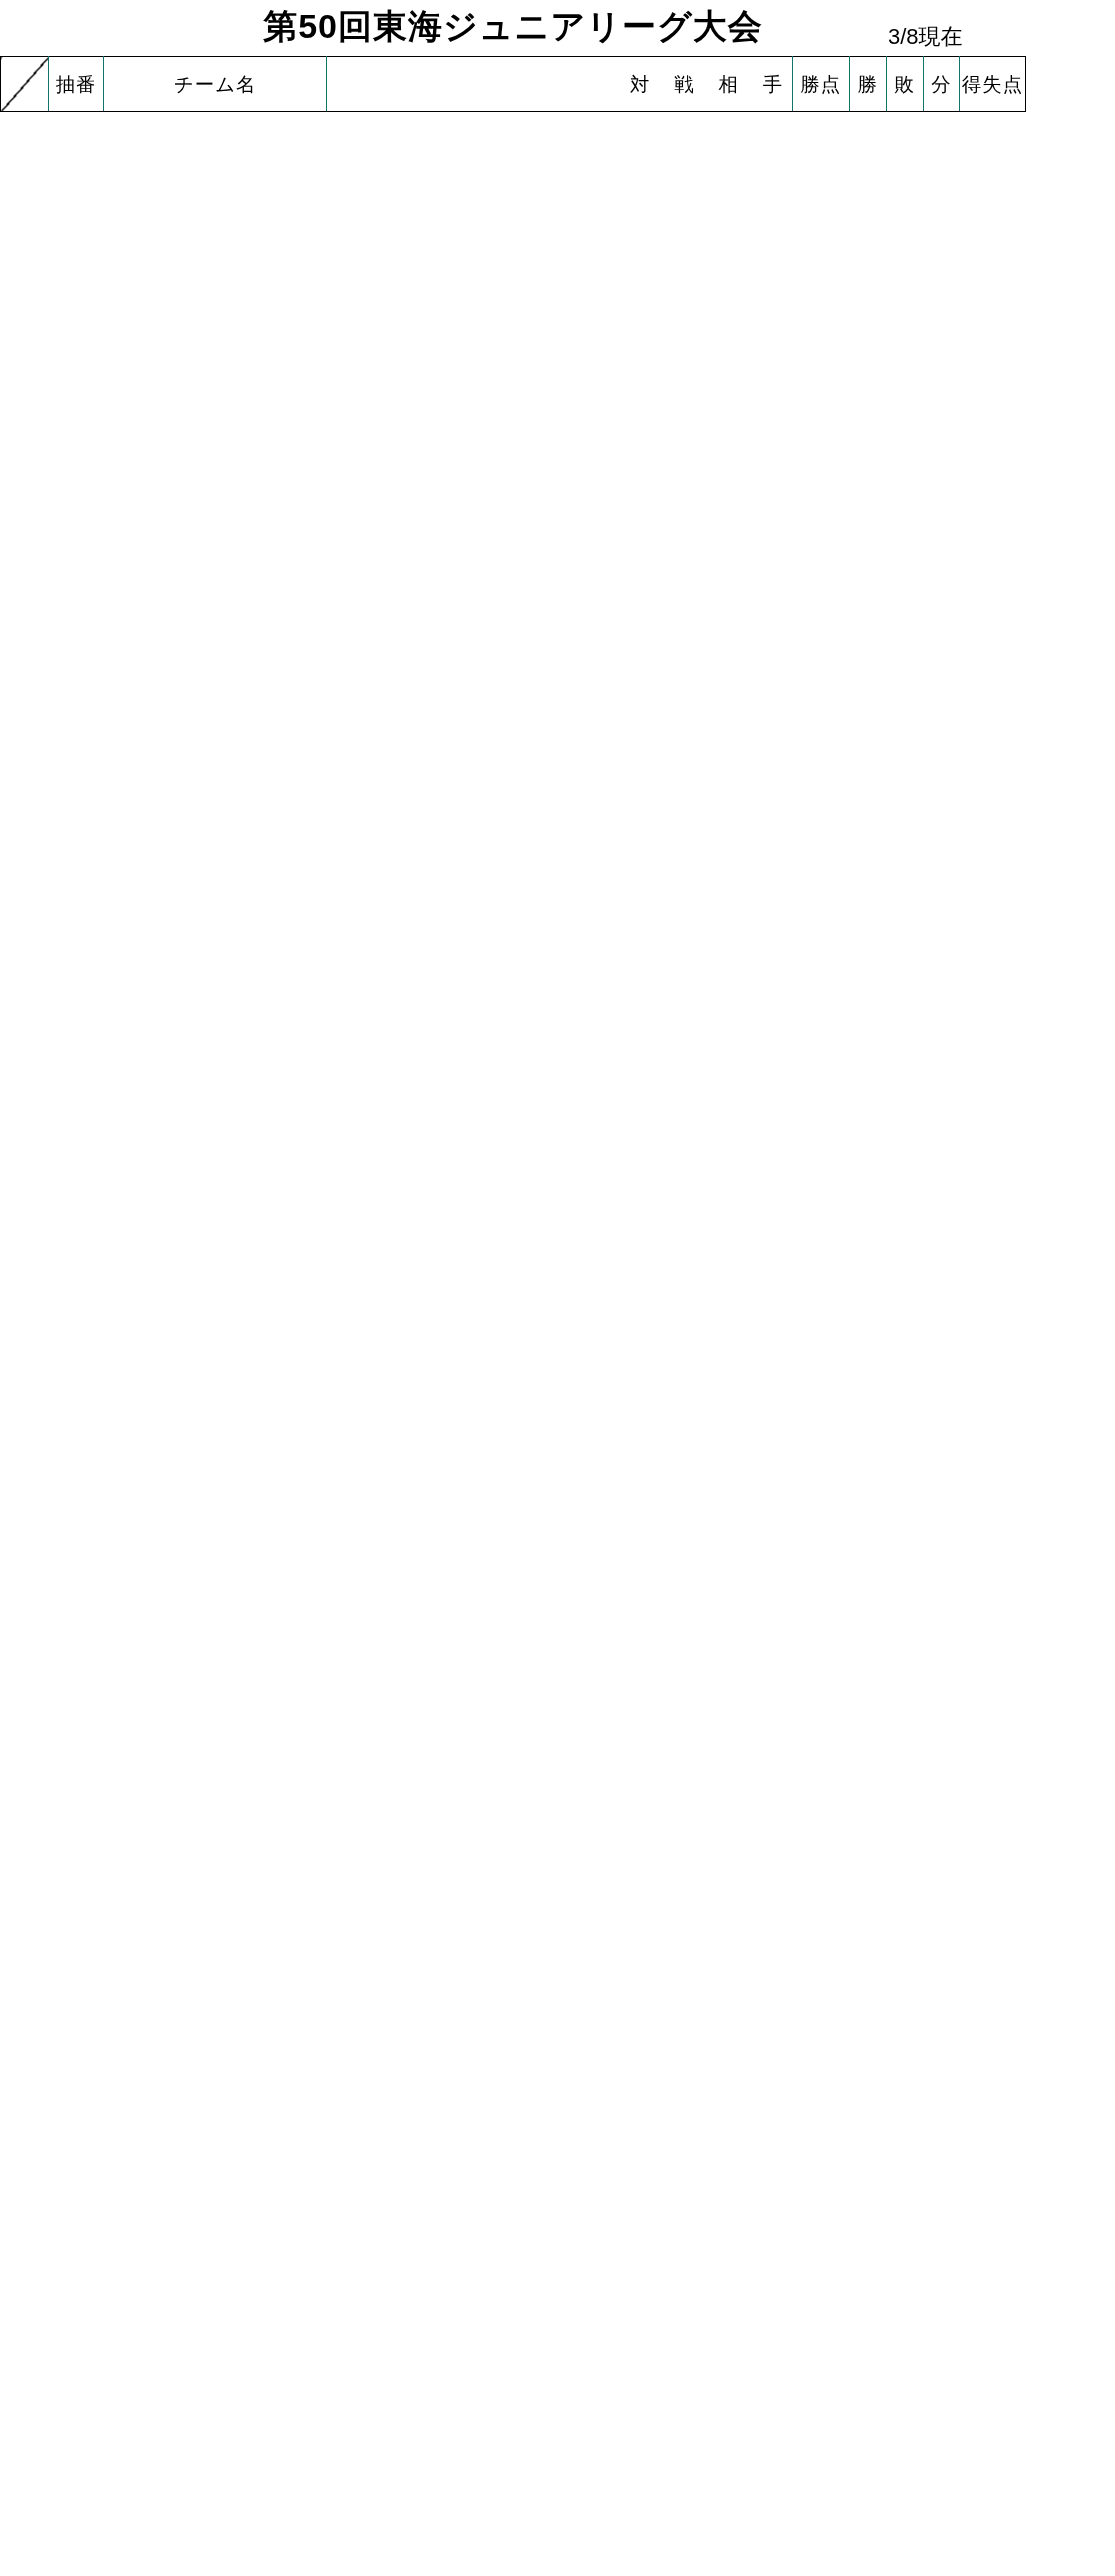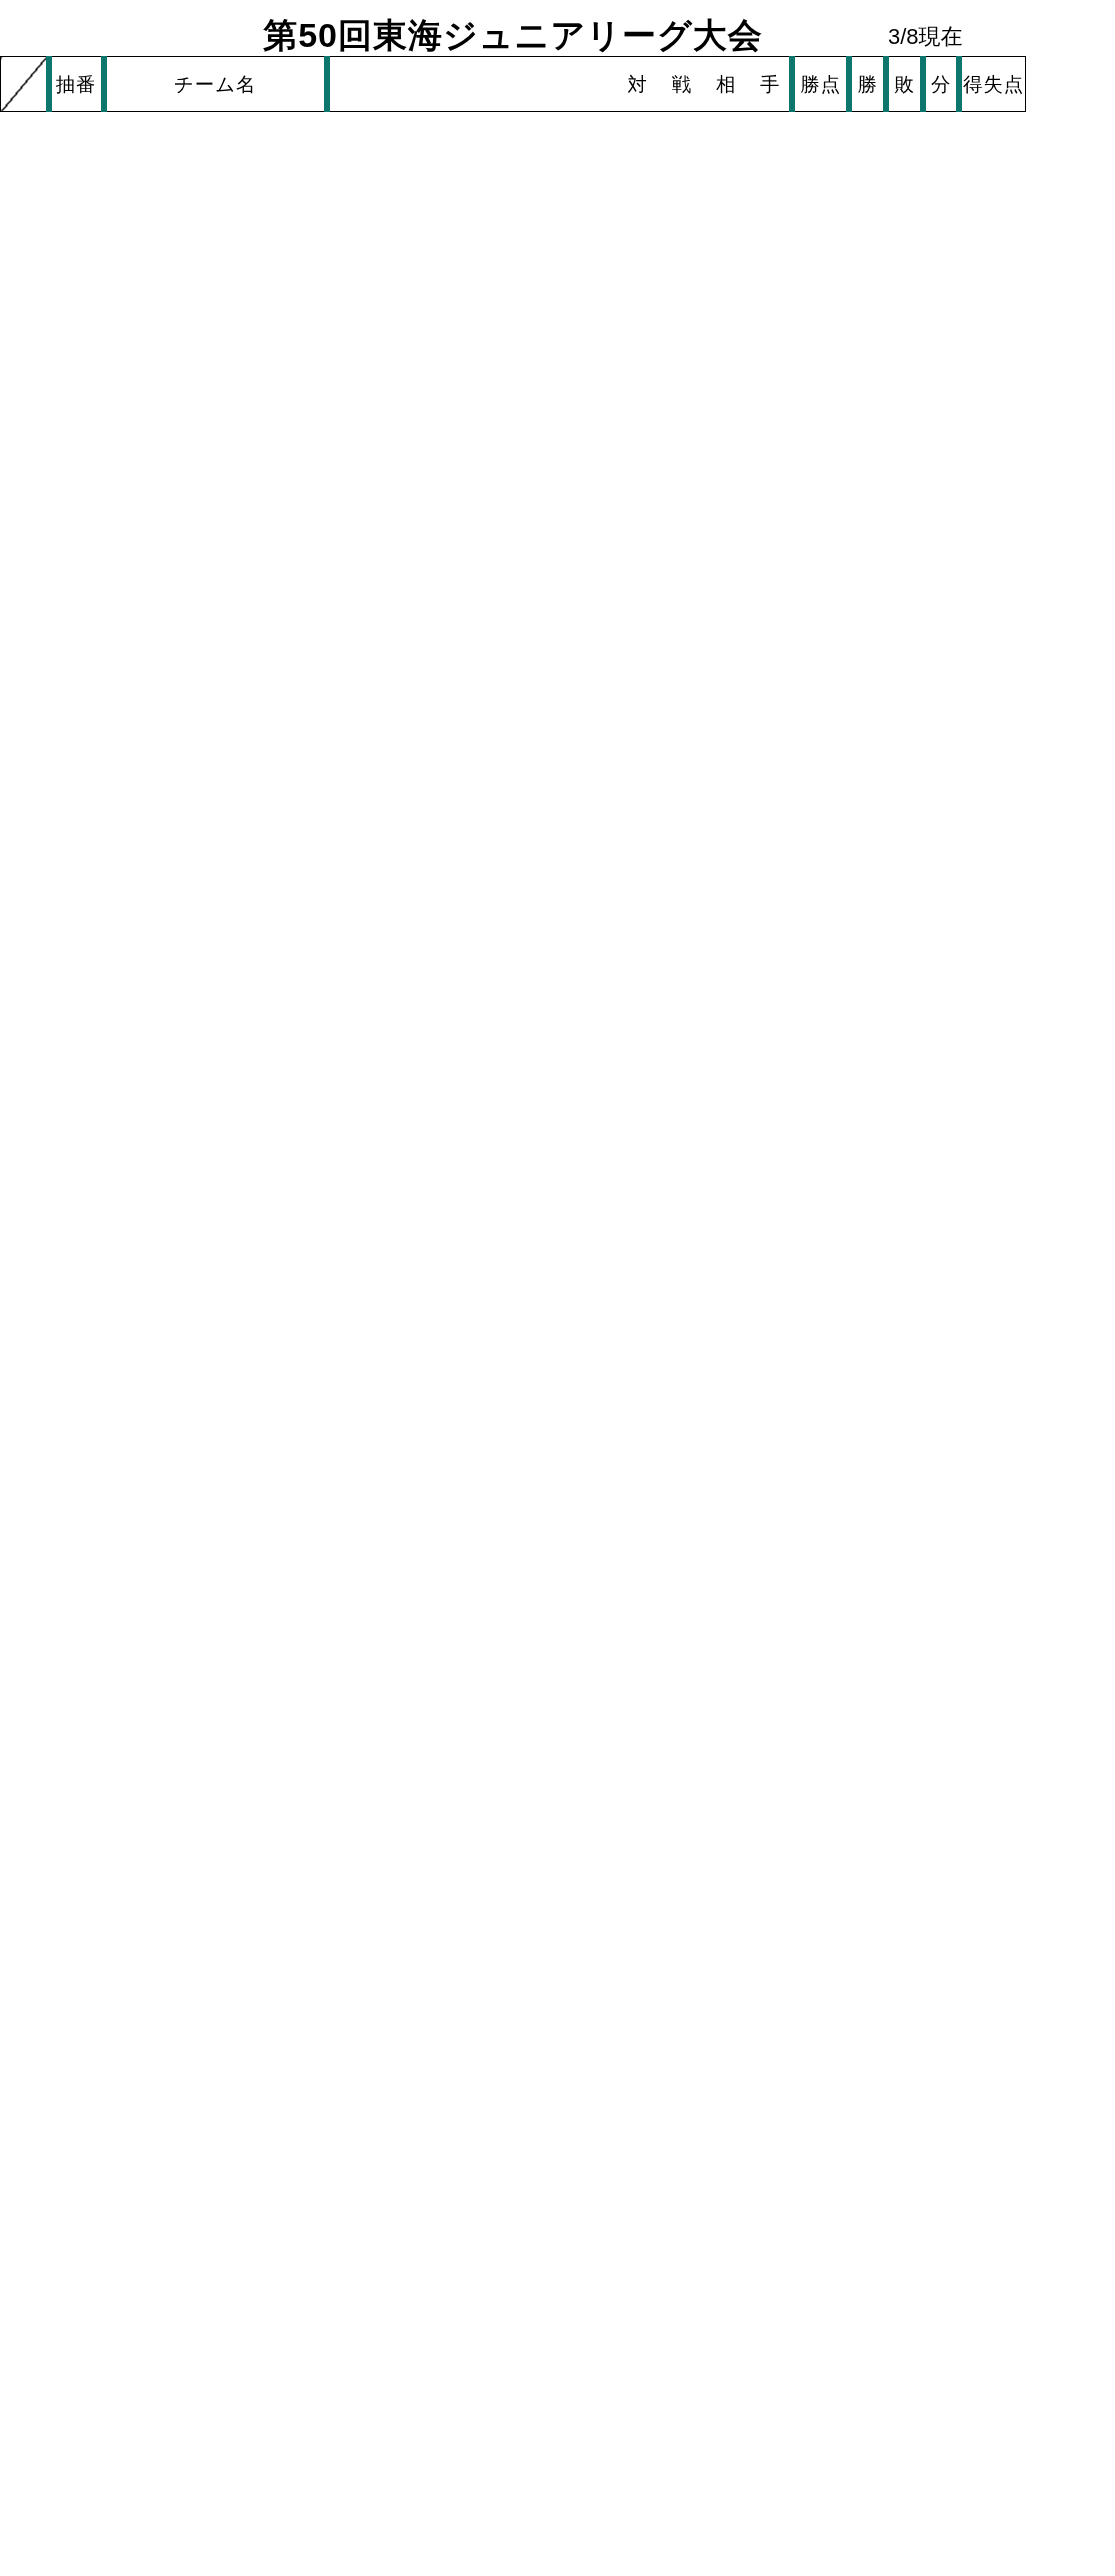--- a/index.html
+++ b/index.html
@@ -1,28 +1,28 @@
 <!DOCTYPE html>
 <html><head>
 <meta charset="utf-8">
 <style>
   html,body{margin:0;padding:0;background:#fff;}
   body{width:1115px;height:2576px;position:relative;color:#000;
        font-family:"Liberation Sans","DejaVu Sans",sans-serif;
        -webkit-font-smoothing:antialiased;}
   .sheet{position:absolute;top:0;left:0;width:1115px;}
   .titlebar{position:relative;width:1026px;height:56px;}
-  .title{position:absolute;left:0;right:0;top:13px;text-align:center;
+  .title{position:absolute;left:0;right:0;top:4px;text-align:center;
          font-size:34px;font-weight:bold;letter-spacing:1px;white-space:nowrap;}
   .asof{position:absolute;left:888px;top:22px;font-size:22px;white-space:nowrap;}
 
   table.lg{border-collapse:collapse;table-layout:fixed;width:1026px;
            border:1.9px solid #000;}
   table.lg th,table.lg td{padding:0;position:relative;overflow:hidden;
-           border-left:6px solid #0f766e;}
+           border-left:1px solid #0f766e;}
   table.lg th:first-child,table.lg td:first-child{border-left:none;}
   thead th{height:54px;border-bottom:1.9px solid #000;font-size:19.4px;
            font-weight:normal;text-align:center;vertical-align:middle;
            letter-spacing:1px;white-space:nowrap;}
   thead th.hOpp{letter-spacing:9.7px;text-align:right;}
   
   th.cDiag{background:linear-gradient(to bottom right,
         transparent calc(50% - 0.8px),#000 calc(50% - 0.8px),
         #000 calc(50% + 0.8px),transparent calc(50% + 0.8px));}
 </style>

